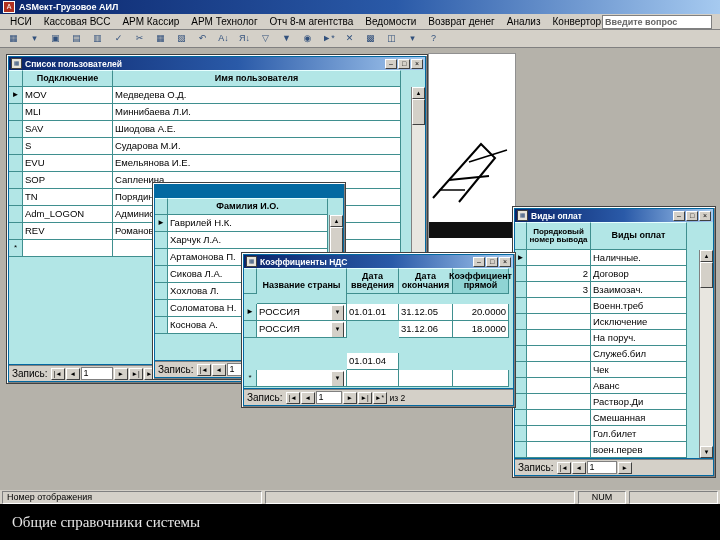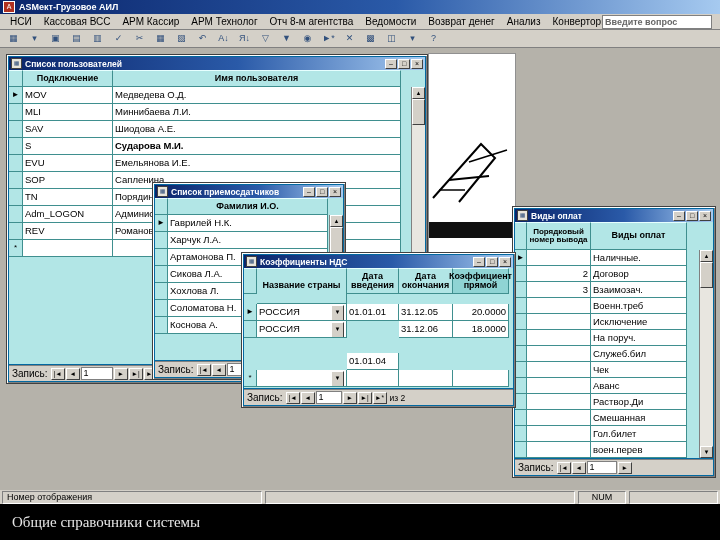--- a/index.html
+++ b/index.html
@@ -154,21 +154,21 @@
 
             <div class="row">
               <div class="sel" style="width:14px;height:17px;"></div>
               <div class="cell" style="width:90px;height:17px;">SAV</div>
               <div class="cell" style="width:288px;height:17px;">Шиодова А.Е.</div>
             </div>
 
             <div class="row">
               <div class="sel" style="width:14px;height:17px;"></div>
               <div class="cell" style="width:90px;height:17px;">S</div>
-              <div class="cell" style="width:288px;height:17px;font-weight:bold;">Сударова М.И.</div>
+              <div class="cell" style="width:288px;height:17px;">Сударова М.И.</div>
             </div>
 
             <div class="row">
               <div class="sel" style="width:14px;height:17px;"></div>
               <div class="cell" style="width:90px;height:17px;">EVU</div>
               <div class="cell" style="width:288px;height:17px;">Емельянова И.Е.</div>
             </div>
 
             <div class="row">
               <div class="sel" style="width:14px;height:17px;"></div>
@@ -215,29 +215,20 @@
         <button class="rn-btn">►*</button>
         <span class="hscroll">
           <button class="sarrow" style="height:12px;width:13px;">◄</button>
           <span class="htrack"></span>
           <button class="sarrow" style="height:12px;width:13px;">►</button>
         </span>
       </div>
     </div>
 
     <div class="win" style="left:152px;top:134px;width:194px;height:198px;z-index:3;">
-      <div class="tb">
-        <span class="tb-ico">▦</span>
-        <span class="tb-title">Список приемосдатчиков</span>
-        <span class="tb-btns">
-          <button class="cbtn">–</button>
-          <button class="cbtn">□</button>
-          <button class="cbtn">×</button>
-        </span>
-      </div>
       <div class="body-cyan" style="bottom:19px;">
         <div class="hrow">
           <div class="hcell" style="width:13px;height:17px;"></div>
           <div class="hcell" style="width:160px;height:17px;">Фамилия И.О.</div>
         </div>
         <div class="rows">
 
             <div class="row">
               <div class="sel" style="width:13px;height:17px;"></div>
               <div class="cell" style="width:160px;height:17px;">Гаврилей Н.К.</div>

